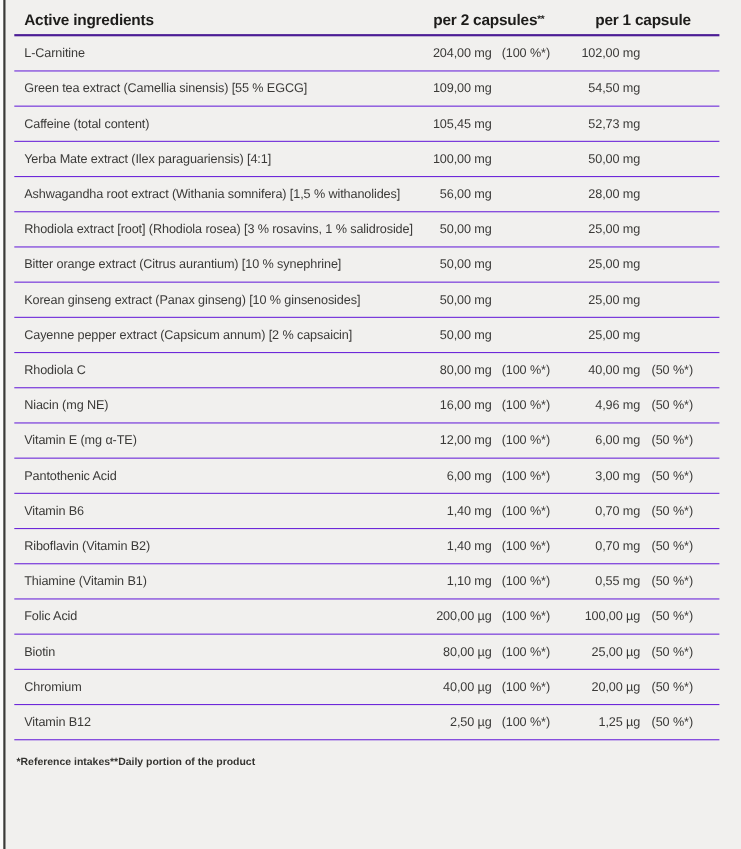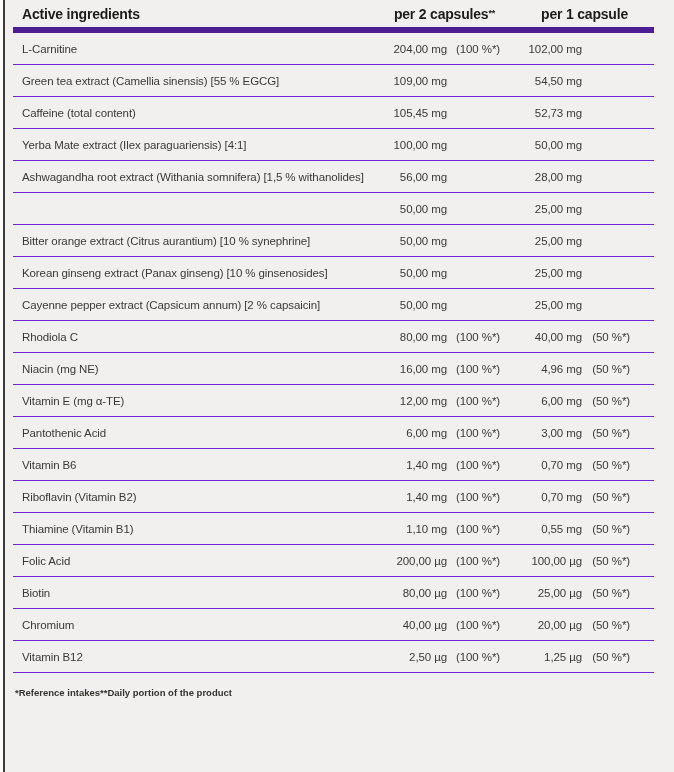--- a/index.html
+++ b/index.html
@@ -38,21 +38,21 @@
   .row {
     position: relative;
     height: 32px;
     border-bottom: 1px solid #6d28d9;
     font-size: 11.5px;
     letter-spacing: -0.1px;
   }
 
   .row.header {
     height: 33px;
-    border-bottom: 6px solid #4c1d95;
+    border-bottom: 2px solid #4c1d95;
     font-size: 14px;
     font-weight: bold;
     color: #1d1c1a;
     letter-spacing: -0.2px;
   }
 
   .cell {
     position: absolute;
     top: 0; bottom: 0;
     display: flex;
@@ -138,20 +138,21 @@
           <div class="cell p1"></div>
         </div>
         <div class="row">
           <div class="cell name">Ashwagandha root extract (Withania somnifera) [1,5 % withanolides]</div>
           <div class="cell v2">56,00 mg</div>
           <div class="cell p2"></div>
           <div class="cell v1">28,00 mg</div>
           <div class="cell p1"></div>
         </div>
         <div class="row">
+          <div class="cell name">Rhodiola extract [root] (Rhodiola rosea) [3 % rosavins, 1 % salidroside]</div>
           <div class="cell v2">50,00 mg</div>
           <div class="cell p2"></div>
           <div class="cell v1">25,00 mg</div>
           <div class="cell p1"></div>
         </div>
         <div class="row">
           <div class="cell name">Bitter orange extract (Citrus aurantium) [10 % synephrine]</div>
           <div class="cell v2">50,00 mg</div>
           <div class="cell p2"></div>
           <div class="cell v1">25,00 mg</div>

